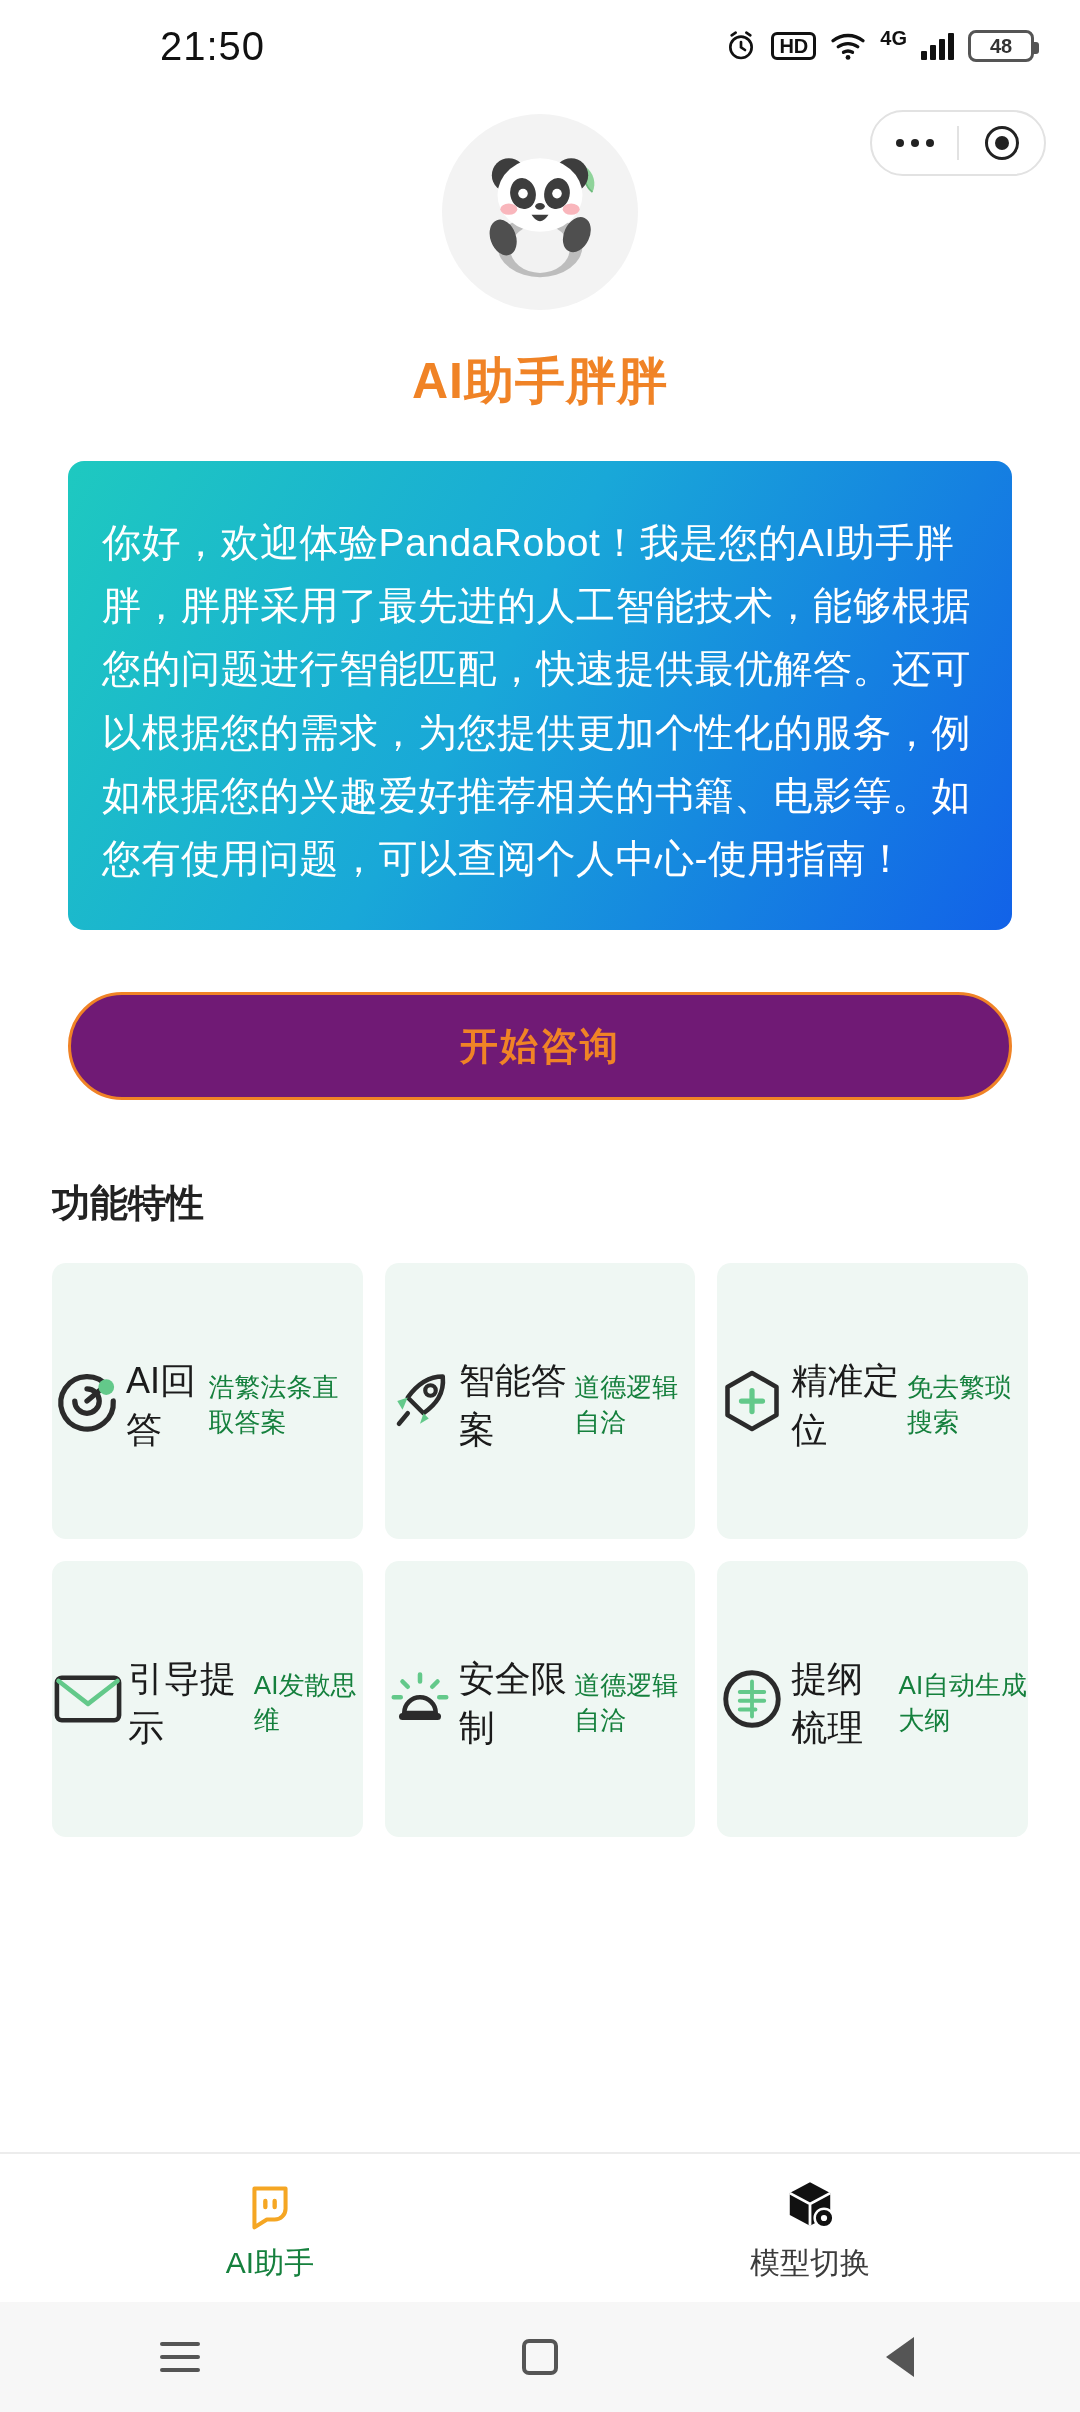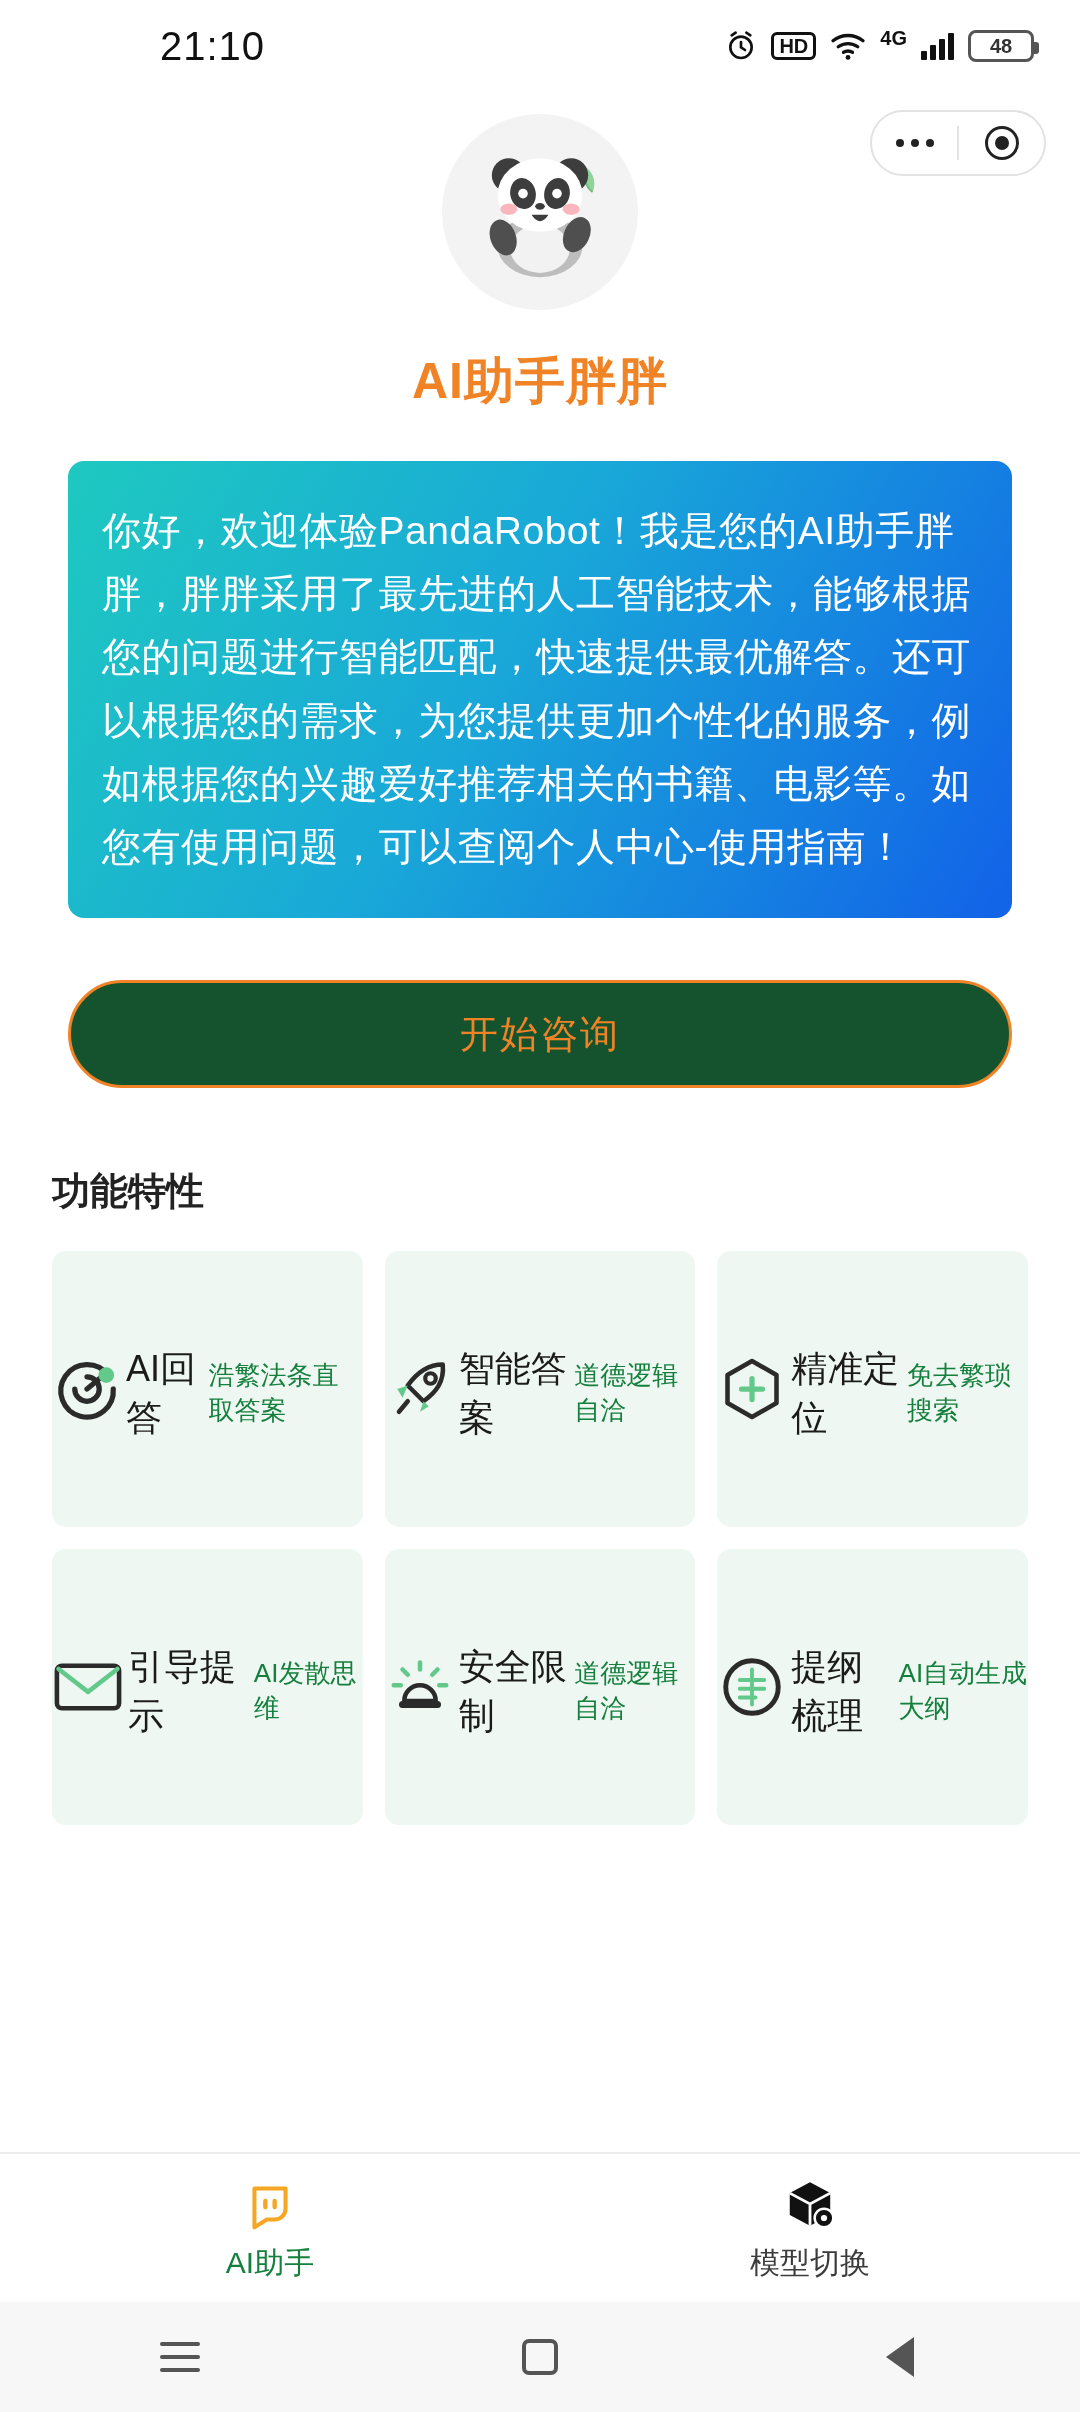--- a/index.html
+++ b/index.html
@@ -136,37 +136,37 @@
   }
 
   
   .welcome {
     margin: 46px 68px 0 68px;
     border-radius: 16px;
     background: linear-gradient(120deg, #1ec9c0 0%, #19a8d8 45%, #1262e8 100%);
     color: #ffffff;
     font-size: 39px;
     line-height: 1.62;
-    padding: 38px 34px 40px 34px;
+    padding: 50px 34px 40px 34px;
     letter-spacing: 0.5px;
   }
 
   
   .start-btn {
     margin: 62px 68px 0 68px;
     height: 108px;
     border: 3px solid #f08326;
     border-radius: 54px;
     color: #f08326;
     font-size: 38px;
-    font-weight: normal;
+    font-weight: bold;
     display: flex;
     align-items: center;
     justify-content: center;
-    background: #14532d;
+    background: #701a75;
     letter-spacing: 2px;
   }
 
   
   .features-title {
     margin: 78px 0 0 52px;
     font-size: 38px;
     font-weight: bold;
     color: #222;
   }
@@ -233,21 +233,21 @@
     border-bottom: 20px solid transparent;
     border-right: 28px solid #555;
   }
 </style>
 </head>
 <body>
 
 <div class="phone">
 
   <div class="statusbar">
-    <div class="status-time">21:10</div>
+    <div class="status-time">21:50</div>
     <div class="status-right">
       <span class="status-icon">
         <svg width="32" height="32" viewBox="0 0 24 24">
             <circle cx="12" cy="13" r="8" fill="none" stroke="#111" stroke-width="2"></circle>
             <path d="M12 9v4l3 2" stroke="#111" stroke-width="2" fill="none" stroke-linecap="round"></path>
             <path d="M5 4l3-2M19 4l-3-2" stroke="#111" stroke-width="2" stroke-linecap="round"></path>
           </svg>
       </span>
       <span class="hd-badge">HD</span>
       <span class="status-icon">

